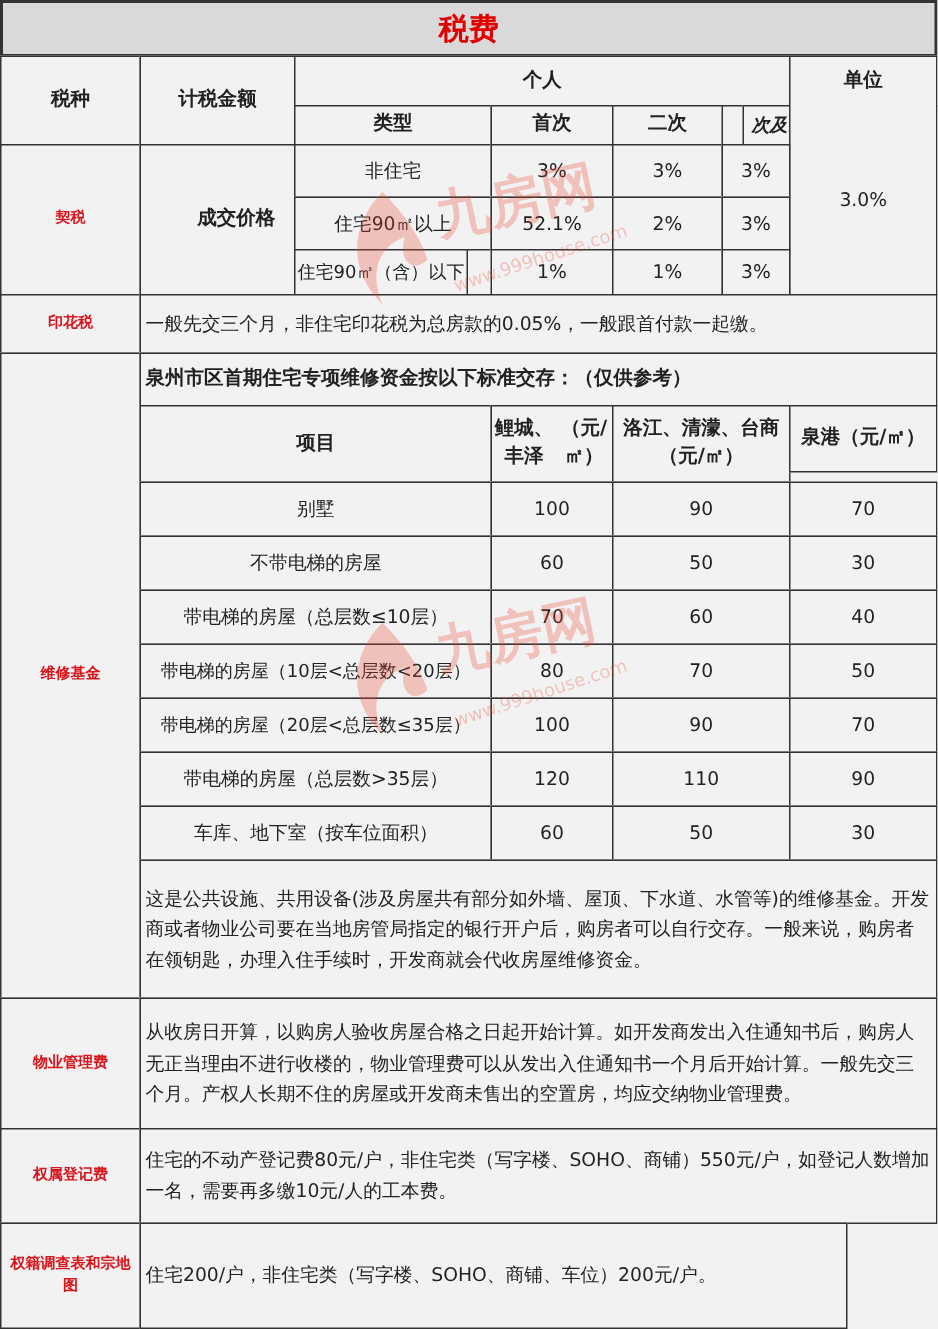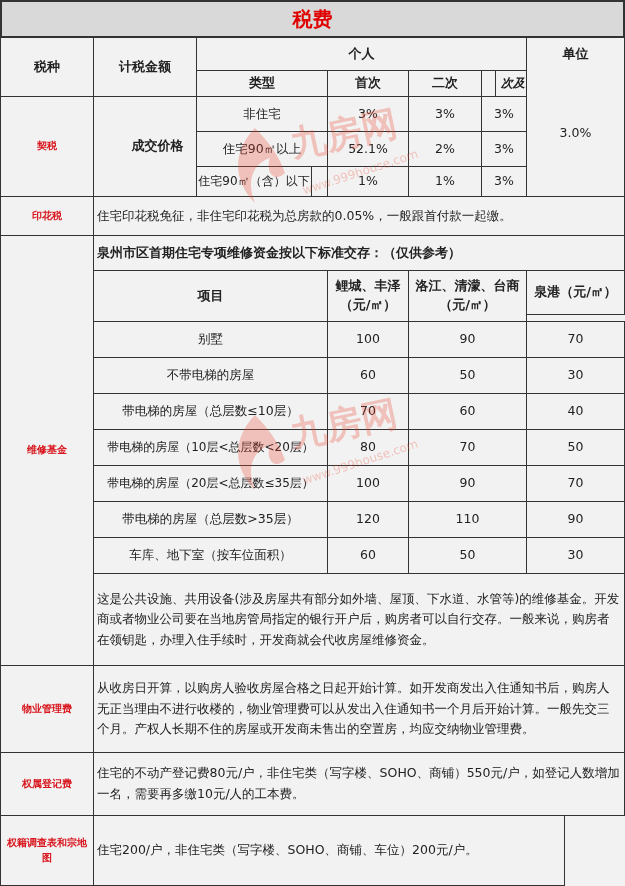--- a/index.html
+++ b/index.html
@@ -1,21 +1,21 @@
 <!DOCTYPE html>
 <html><head>
 <meta charset="utf-8">
 <style>
   html, body { margin:0; padding:0; background:#f2f2f2; }
   body { width:625px; height:886px; position:relative; overflow:hidden; font-family:"DejaVu Sans","Liberation Sans",sans-serif; color:#222; }
   .c { position:absolute; box-sizing:border-box; border:1px solid #333; display:flex; align-items:center; justify-content:center; text-align:center; font-size:12.5px; line-height:1.45; background:#f2f2f2; }
   .title { background:#d9d9d9; color:#e00000; font-size:20px; font-weight:bold; border:2px solid #333; }
   .hd { font-weight:bold; font-size:13px; }
   .red { color:#d8141c; font-weight:bold; font-size:10px; }
-  .left { justify-content:flex-start; text-align:right; padding:0 4px; }
+  .left { justify-content:flex-start; text-align:right; padding:0 4px;font-family:Liberation Mono, monospace; }
   .para { justify-content:flex-start; text-align:left; padding:0 3px; font-size:12.5px; line-height:1.65; }
   .sm { font-size:12px; }
   .wm { position:absolute; pointer-events:none; opacity:0.28; color:#e8452c; }
 </style>
 </head>
 <body>
 
 <div class="c title" style="left:0;top:0;width:625px;height:38px;">税费</div>
 
 <div class="c hd" style="left:0;top:37px;width:94px;height:60px;">税种</div>
@@ -40,27 +40,27 @@
 <div class="c" style="left:327px;top:131px;width:82px;height:36px;">52.1%</div>
 <div class="c" style="left:408px;top:131px;width:74px;height:36px;">2%</div>
 <div class="c" style="left:481px;top:131px;width:46px;height:36px;">3%</div>
 
 <div class="c sm" style="left:196px;top:166px;width:116px;height:31px;white-space:nowrap;">住宅90㎡（含）以下</div>
 <div class="c" style="left:327px;top:166px;width:82px;height:31px;">1%</div>
 <div class="c" style="left:408px;top:166px;width:74px;height:31px;">1%</div>
 <div class="c" style="left:481px;top:166px;width:46px;height:31px;">3%</div>
 
 <div class="c red" style="left:0;top:196px;width:94px;height:40px;">印花税</div>
-<div class="c para" style="left:93px;top:196px;width:532px;height:40px;">住宅印花税免征，非住宅印花税为总房款的0.05%，一般跟首付款一起缴。</div>
+<div class="c para" style="left:93px;top:196px;width:532px;height:40px;">一般先交三个月，非住宅印花税为总房款的0.05%，一般跟首付款一起缴。</div>
 
 <div class="c red" style="left:0;top:235px;width:94px;height:431px;">维修基金</div>
 <div class="c left hd" style="left:93px;top:235px;width:532px;height:36px;padding-left:3px;">泉州市区首期住宅专项维修资金按以下标准交存：（仅供参考）</div>
 
 <div class="c hd" style="left:93px;top:270px;width:235px;height:52px;">项目</div>
-<div class="c hd" style="left:327px;top:270px;width:82px;height:52px;flex-direction:column;">
+<div class="c hd" style="left:327px;top:270px;width:82px;height:52px;flex-direction:row;">
   <span>鲤城、丰泽</span>
   <span>（元/㎡）</span>
 </div>
 <div class="c hd" style="left:408px;top:270px;width:119px;height:52px;flex-direction:column;">
   <span>洛江、清濛、台商</span>
   <span>（元/㎡）</span>
 </div>
 <div class="c hd" style="left:526px;top:270px;width:99px;height:45px;">泉港（元/㎡）</div>
 
 <div class="c" style="left:93px;top:321px;width:235px;height:37px;">别墅</div>

